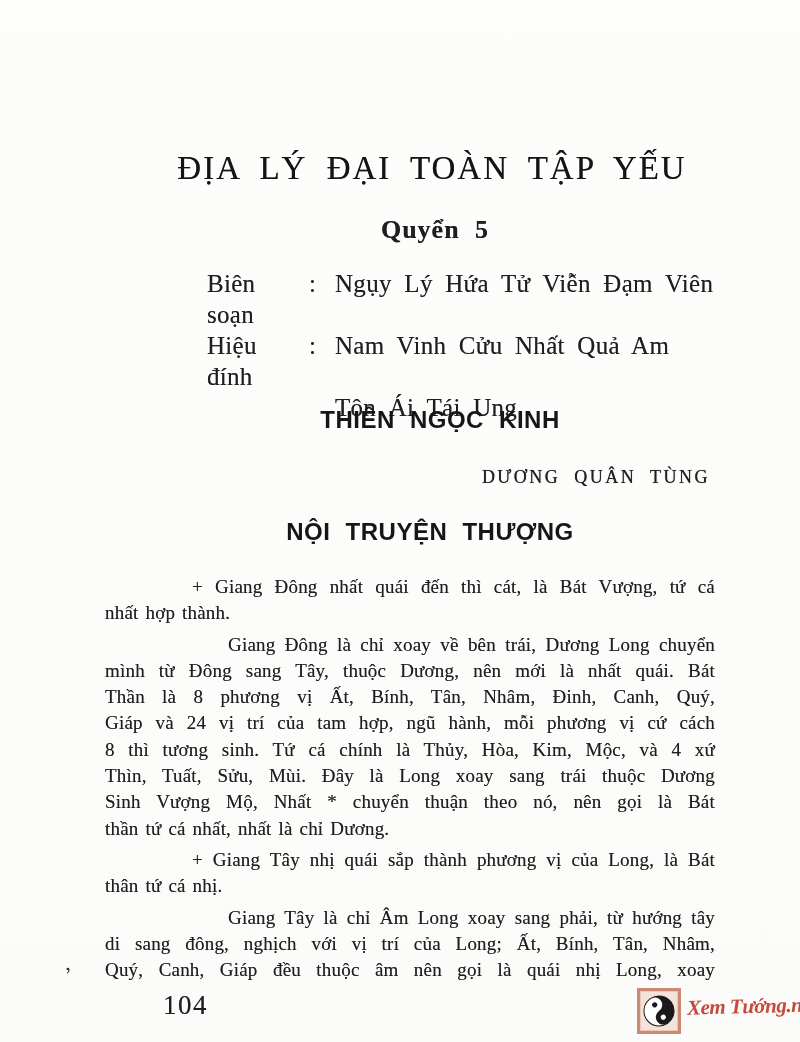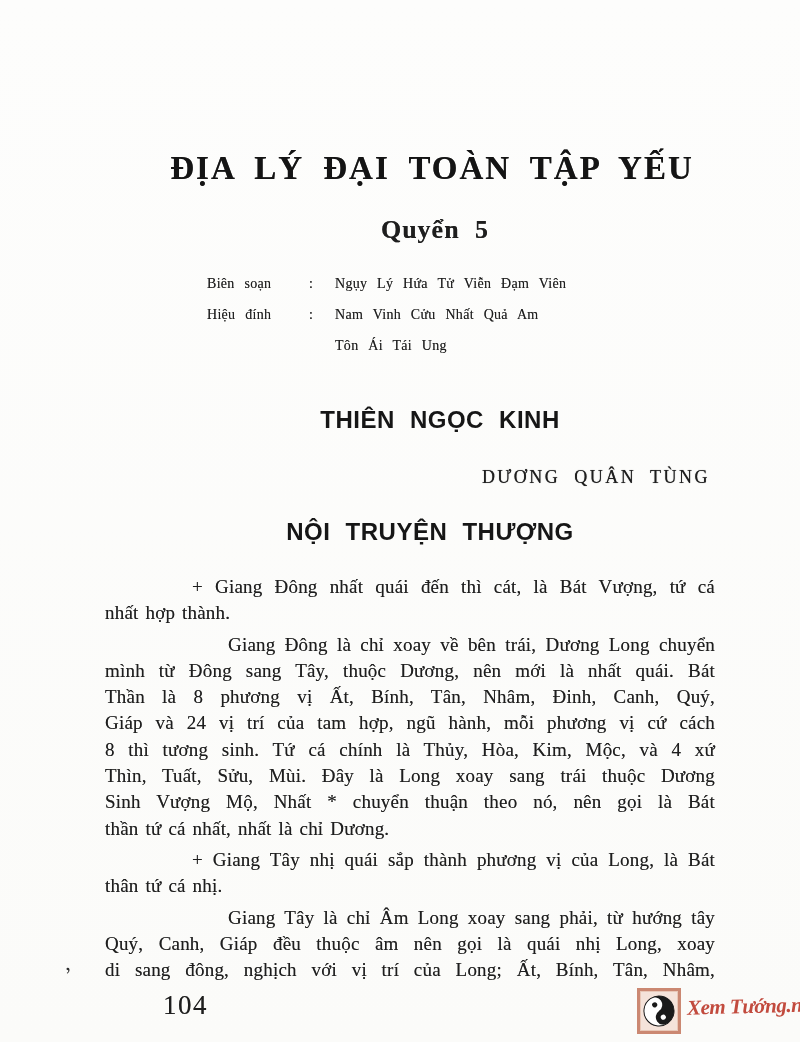--- a/index.html
+++ b/index.html
@@ -13,35 +13,35 @@
   }
   .page {
     position: absolute; inset: 0;
     background:
       radial-gradient(140% 120% at 50% 40%, rgba(255,255,255,0) 70%, rgba(120,110,100,0.06) 100%),
       linear-gradient(#fdfdfc, #fbfbf9);
   }
   .book-title {
     position: absolute; top: 150px; left: 105px; width: 610px;
     text-align: center; text-indent: 44px;
-    font-weight: bold; font-size: 33px;
+    font-weight: normal; font-size: 33px;
     letter-spacing: 2px; word-spacing: 9px;
     color: #141414; text-shadow: 0 0 .6px rgba(20,20,20,.7);
     white-space: nowrap;
   }
   .volume {
     position: absolute; top: 215px; left: 105px; width: 610px;
     text-align: center; text-indent: 50px;
     font-weight: bold; font-size: 26px;
     letter-spacing: 1px; word-spacing: 8px;
     text-shadow: 0 0 .6px rgba(20,20,20,.7);
   }
   .credits {
     position: absolute; left: 207px; top: 268px;
-    font-size: 14px; line-height: 31px;
+    font-size: 25px; line-height: 31px;
     text-shadow: 0 0 .5px rgba(30,30,30,.55);
   }
   .credit-row { display: grid; grid-template-columns: 102px 26px auto; }
   .credit-label { letter-spacing: .3px; word-spacing: 6px; }
   .credit-value { letter-spacing: .3px; word-spacing: 6px; white-space: nowrap; }
   .kinh-heading {
     position: absolute; top: 406px; left: 105px; width: 610px;
     text-align: center; text-indent: 60px;
     font-family: "Liberation Sans", sans-serif;
     font-weight: bold; font-size: 24px;
@@ -146,22 +146,22 @@
         <div class="line">Thìn, Tuất, Sửu, Mùi. Đây là Long xoay sang trái thuộc Dương</div>
         <div class="line">Sinh Vượng Mộ, Nhất * chuyển thuận theo nó, nên gọi là Bát</div>
         <div class="line last">thần tứ cá nhất, nhất là chỉ Dương.</div>
       </div>
       <div class="para">
         <div class="line" style="padding-left: 87px;">+ Giang Tây nhị quái sắp thành phương vị của Long, là Bát</div>
         <div class="line last">thân tứ cá nhị.</div>
       </div>
       <div class="para">
         <div class="line" style="padding-left: 123px;">Giang Tây là chỉ Âm Long xoay sang phải, từ hướng tây</div>
+        <div class="line">di sang đông, nghịch với vị trí của Long; Ất, Bính, Tân, Nhâm,</div>
         <div class="line">Quý, Canh, Giáp đều thuộc âm nên gọi là quái nhị Long, xoay</div>
-        <div class="line">di sang đông, nghịch với vị trí của Long; Ất, Bính, Tân, Nhâm,</div>
       </div>
     </div>
 
   <div class="artifact">,</div>
 
   <div class="page-number">104</div>
 
   <div class="watermark">
     <span class="wm-icon">
       <svg width="32" height="32" viewBox="0 0 100 100" aria-hidden="true">

